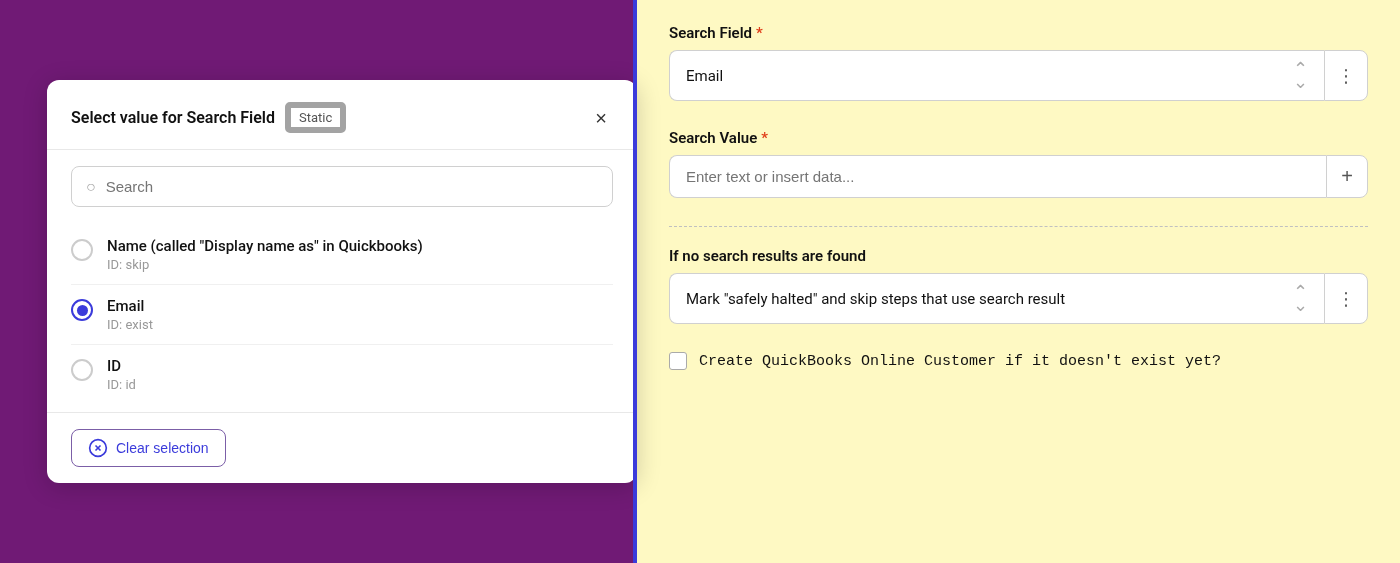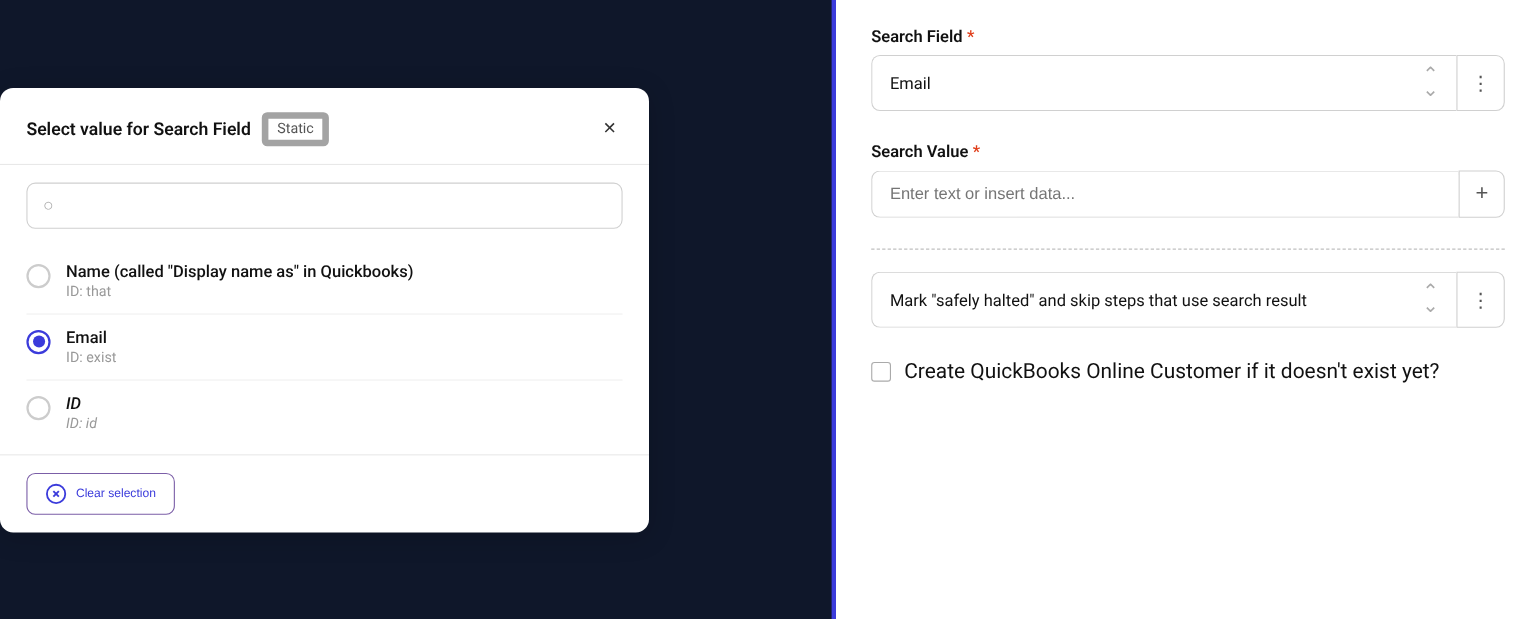--- a/index.html
+++ b/index.html
@@ -7,26 +7,26 @@
       font-family: -apple-system, BlinkMacSystemFont, 'Segoe UI', Roboto, sans-serif;
       background: #e8e8e8;
       width: 1400px;
       height: 563px;
       overflow: hidden;
       display: flex;
     }
 
     
     .left-panel {
-      width: 760px;
+      width: 637px;
       height: 100%;
-      background: #0f172a;
-      display: flex;
-      align-items: center;
-      justify-content: flex-start;
+      background: #701a75;
+      display: flex;
+      align-items: center;
+      justify-content: flex-end;
       position: relative;
     }
 
     
     .blue-bar {
       position: absolute;
       right: 0;
       top: 0;
       width: 4px;
       height: 100%;
@@ -118,21 +118,20 @@
       display: flex;
       align-items: flex-start;
       gap: 14px;
       padding: 12px 0;
       border-bottom: 1px solid #f0f0f0;
       cursor: pointer;
     }
 
     .option-item:last-child {
       border-bottom: none;
-      font-style: italic;
     }
 
     .radio-outer {
       width: 22px;
       height: 22px;
       border-radius: 50%;
       border: 2px solid #ccc;
       display: flex;
       align-items: center;
       justify-content: center;
@@ -172,34 +171,34 @@
     .clear-btn {
       display: flex;
       align-items: center;
       gap: 8px;
       background: none;
       border: 1.5px solid #7b5ea7;
       border-radius: 8px;
       padding: 8px 16px;
       cursor: pointer;
       color: #3b3bdb;
-      font-size: 11px;
+      font-size: 14px;
       font-weight: 500;
     }
 
     .clear-icon {
       width: 20px;
       height: 20px;
       color: #3b3bdb;
     }
 
     
     .right-panel {
       flex: 1;
-      background: #ffffff;
+      background: #fef9c3;
       padding: 24px 32px;
       overflow-y: auto;
     }
 
     .field-section {
       margin-bottom: 28px;
     }
 
     .field-label {
       font-size: 15px;
@@ -302,50 +301,52 @@
       width: 18px;
       height: 18px;
       border: 1.5px solid #aaa;
       border-radius: 3px;
       background: #fff;
       flex-shrink: 0;
       cursor: pointer;
     }
 
     .checkbox-label {
-      font-size: 19px;
+      font-size: 15px;
       color: #111;
+      font-family: Liberation Mono, monospace;
     }
   </style>
 </head>
 <body>
 
 <div class="left-panel">
   <div class="modal">
 
     <div class="modal-header">
       <div class="modal-title">
         <span>Select value for Search Field</span>
         <span class="static-badge">Static</span>
       </div>
       <button class="close-btn">×</button>
     </div>
 
     <div class="modal-body">
 
       <div class="search-box">
         <span class="search-icon">○</span>
+        <input class="search-input" type="text" placeholder="Search" style="">
       </div>
 
       <ul class="option-list">
         <li class="option-item">
           <div class="radio-outer"></div>
           <div class="option-text">
             <div class="option-label">Name (called "Display name as" in Quickbooks)</div>
-            <div class="option-id">ID: that</div>
+            <div class="option-id">ID: skip</div>
           </div>
         </li>
         <li class="option-item">
           <div class="radio-outer selected">
             <div class="radio-inner"></div>
           </div>
           <div class="option-text">
             <div class="option-label">Email</div>
             <div class="option-id">ID: exist</div>
           </div>
@@ -402,20 +403,23 @@
       <input class="text-field" type="text" placeholder="Enter text or insert data..." style="">
       <button class="add-btn">
         <span>+</span>
       </button>
     </div>
   </div>
 
   <hr class="divider-line">
 
   <div class="field-section">
+    <div class="field-label">
+      <span>If no search results are found</span>
+    </div>
     <div class="select-row">
       <div class="select-control">
         <span>Mark "safely halted" and skip steps that use search result</span>
         <span class="select-arrows">⌃<br>⌄</span>
       </div>
       <button class="select-menu-btn">
         <span>⋮</span>
       </button>
     </div>
   </div>

